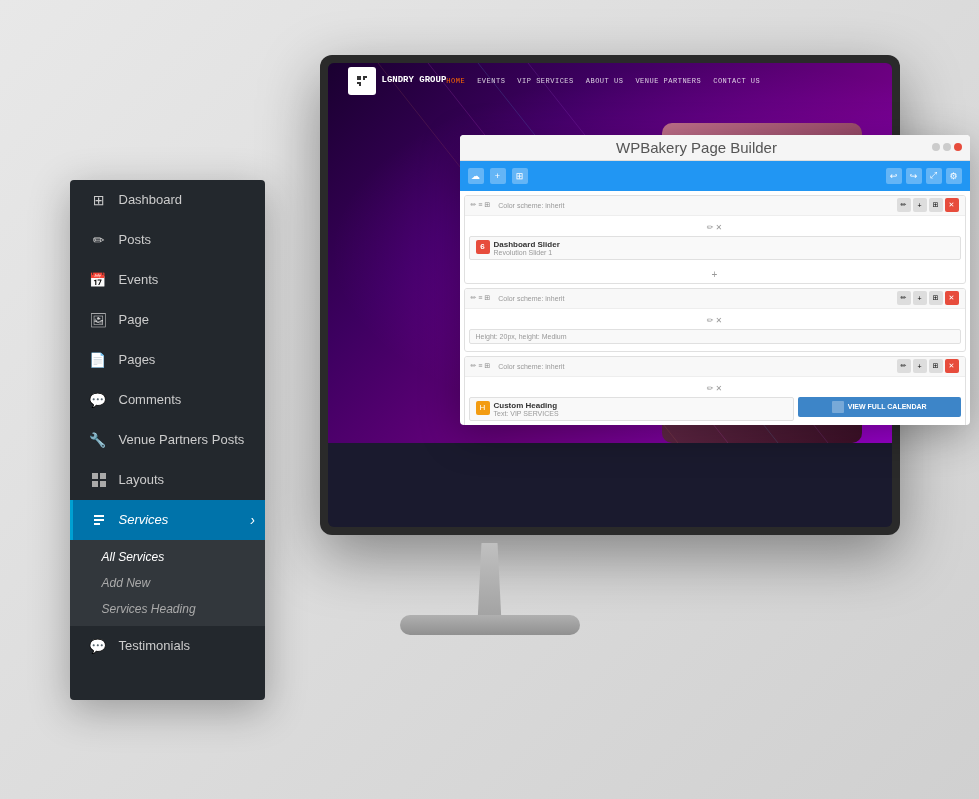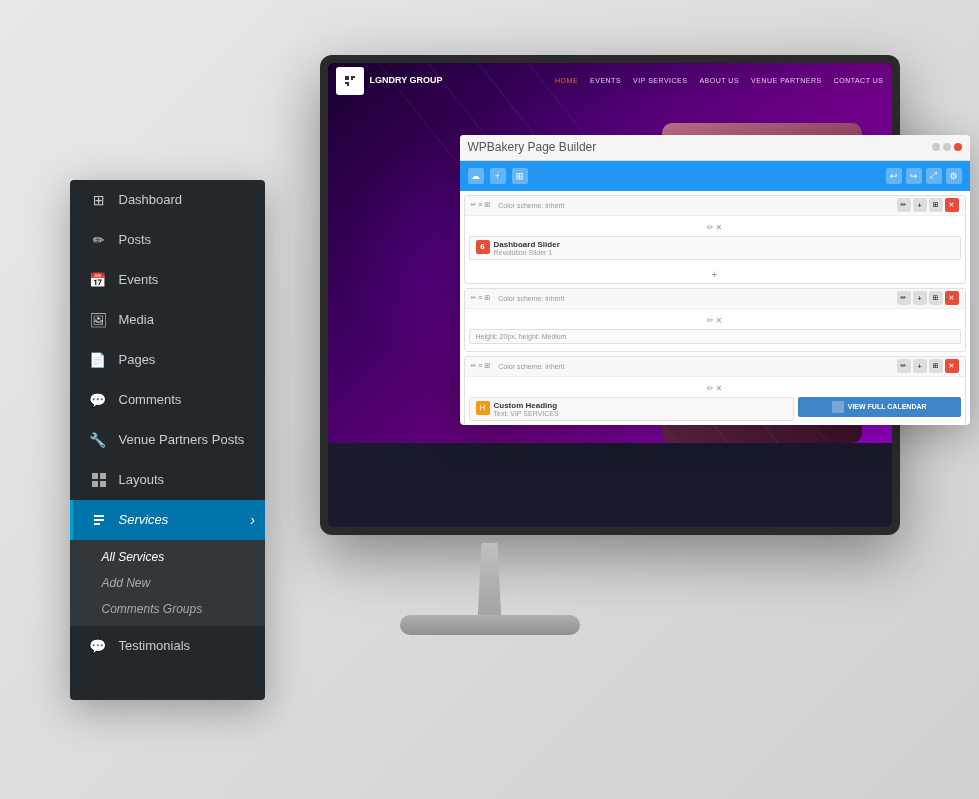--- a/index.html
+++ b/index.html
@@ -67,23 +67,24 @@
     }
 
     .website-nav {
       position: absolute;
       top: 0;
       left: 0;
       right: 0;
       height: 36px;
       display: flex;
       align-items: center;
-      justify-content: space-between;
-      padding: 0 8px;
+      justify-content: flex-start;
+      padding: 0 20px;
       z-index: 10;
+      font-family: Liberation Mono, monospace;
     }
 
     .website-logo {
       display: flex;
       align-items: center;
       gap: 6px;
     }
 
     .logo-icon {
       width: 28px;
@@ -207,23 +208,24 @@
       height: 26px;
       background: #f5f5f5;
       border-bottom: 1px solid #ddd;
       display: flex;
       align-items: center;
       padding: 0 8px;
       gap: 6px;
     }
 
     .wpb-title-text {
-      font-size: 12px;
+      font-size: 15px;
       color: #555;
       flex: 1;
+      text-align: center;
     }
 
     .wpb-controls {
       display: flex;
       gap: 3px;
     }
 
     .wpb-ctrl-btn {
       width: 8px;
       height: 8px;
@@ -669,21 +671,21 @@
       <span class="wp-sidebar-label">Posts</span>
     </div>
 
     <div class="wp-sidebar-item">
       <div class="wp-sidebar-icon">📅</div>
       <span class="wp-sidebar-label">Events</span>
     </div>
 
     <div class="wp-sidebar-item">
       <div class="wp-sidebar-icon">🖼</div>
-      <span class="wp-sidebar-label">Media</span>
+      <span class="wp-sidebar-label">Page</span>
     </div>
 
     <div class="wp-sidebar-item">
       <div class="wp-sidebar-icon">📄</div>
       <span class="wp-sidebar-label">Pages</span>
     </div>
 
     <div class="wp-sidebar-item">
       <div class="wp-sidebar-icon">💬</div>
       <span class="wp-sidebar-label">Comments</span>
@@ -713,21 +715,21 @@
             <path d="M2 2 L12 2 L12 4 L2 4 Z M2 6 L12 6 L12 8 L2 8 Z M2 10 L8 10 L8 12 L2 12 Z" fill="white"></path>
           </svg>
         </div>
         <span class="wp-sidebar-label">Services</span>
         <div class="wp-chevron">›</div>
       </div>
 
       <div class="wp-submenu">
         <div class="wp-submenu-item active">All Services</div>
         <div class="wp-submenu-item">Add New</div>
-        <div class="wp-submenu-item">Comments Groups</div>
+        <div class="wp-submenu-item">Services Heading</div>
       </div>
     </div>
 
     <div class="wp-sidebar-item">
       <div class="wp-sidebar-icon">💬</div>
       <span class="wp-sidebar-label">Testimonials</span>
     </div>
 
   </div>
 

